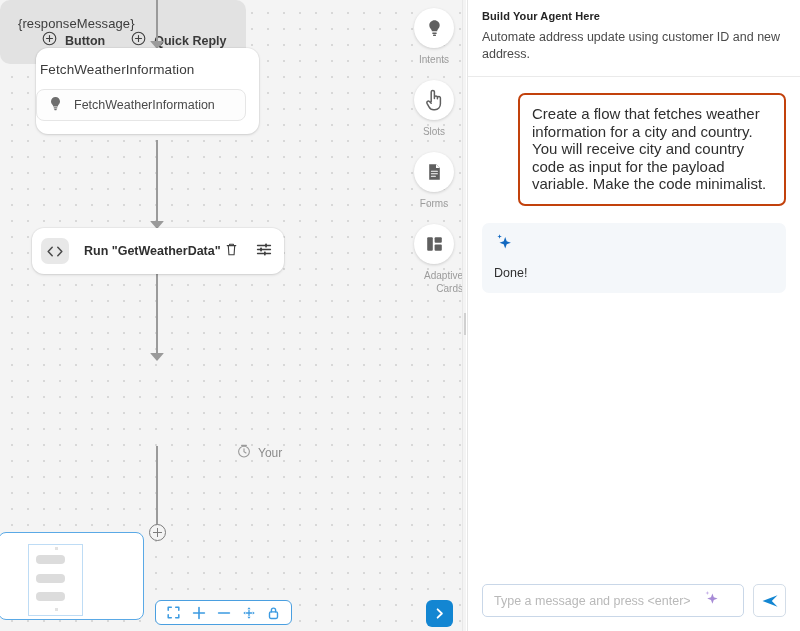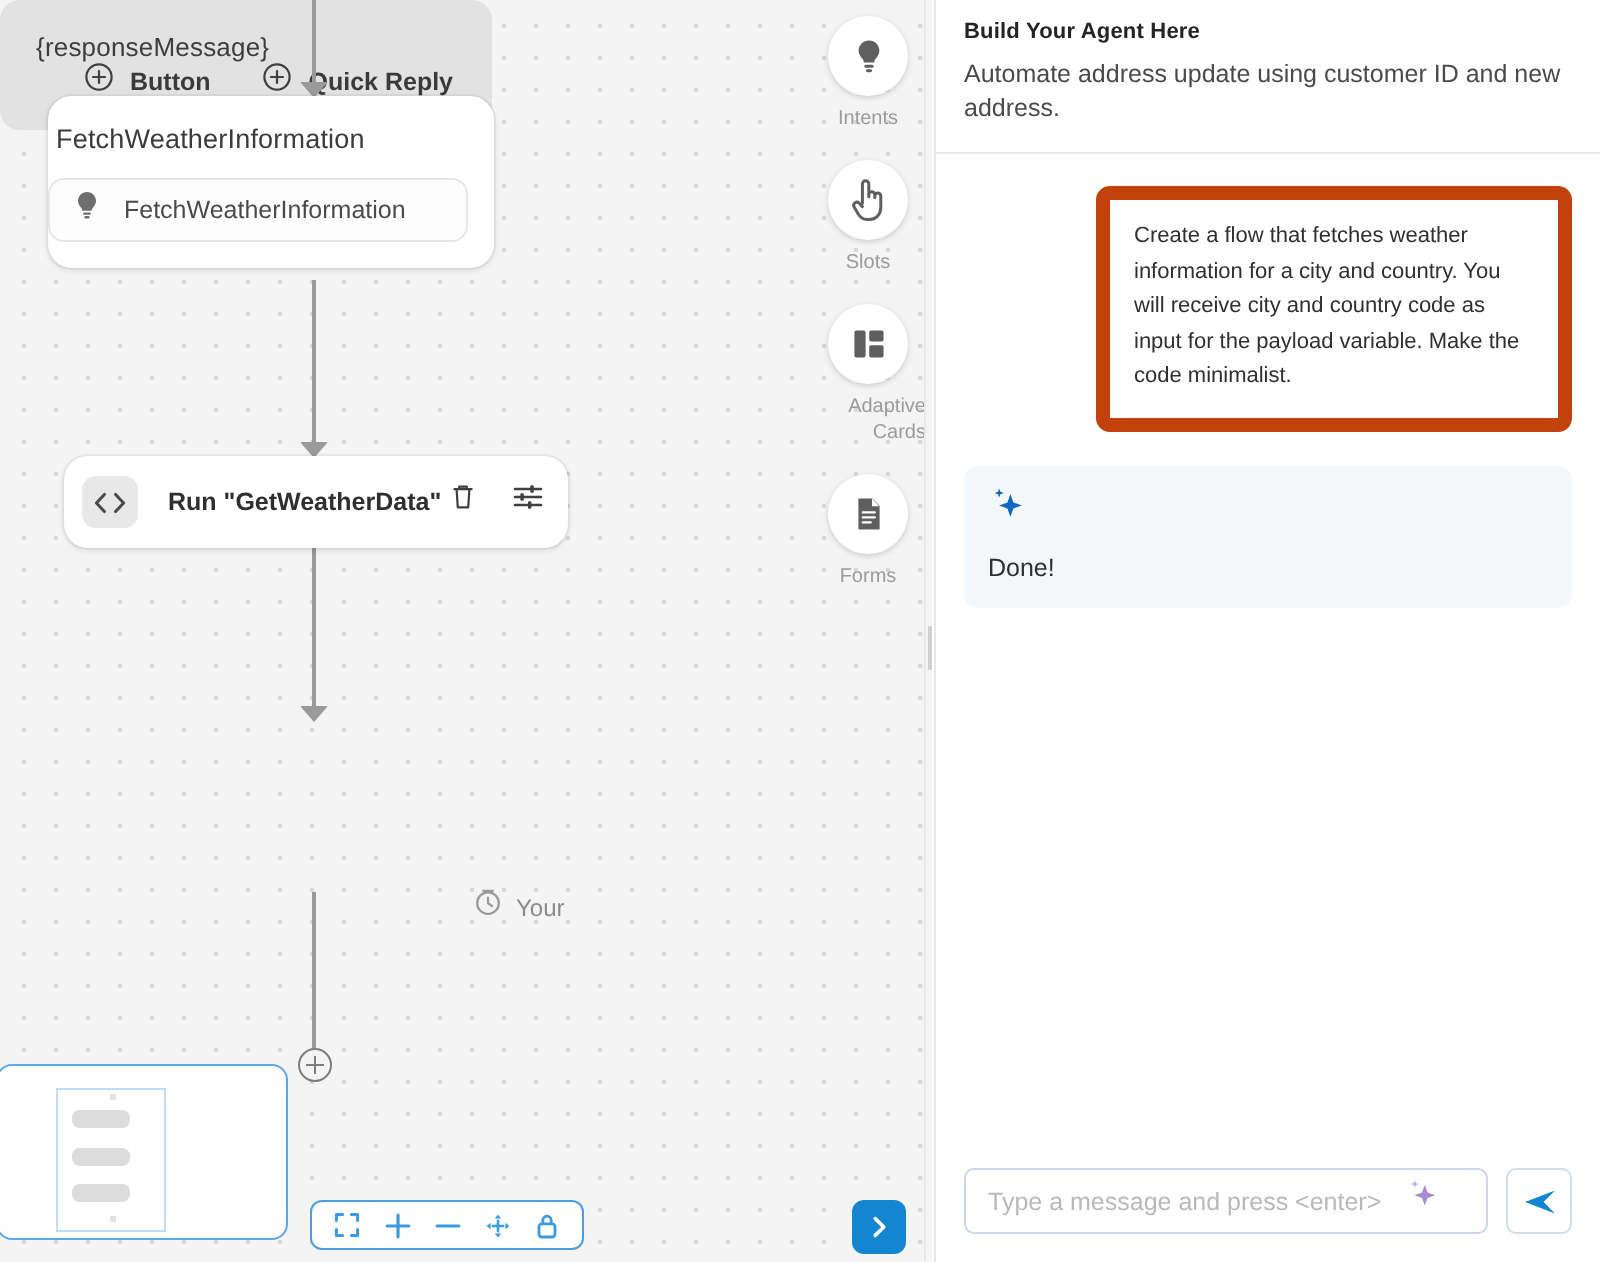--- a/index.html
+++ b/index.html
@@ -41,21 +41,21 @@
   }
 
   
   .node {
     position: absolute;
     background: #ffffff;
     border-radius: 12px;
     box-shadow: 0 1px 3px rgba(0,0,0,.13), 0 0 0 1px rgba(0,0,0,.035);
   }
 
-  .node-intent { left: 24px; top: 48px; width: 223px; padding: 14px 13px 13px 0; }
+  .node-intent { left: 36px; top: 48px; width: 223px; padding: 14px 13px 13px 0; }
   .node-title {
     font-size: 13.5px; color: #3b3b3b; letter-spacing: .1px;
     padding: 0 2px 0 4px; margin-bottom: 12px;
   }
   .intent-pill {
     display: flex; align-items: center; gap: 12px;
     height: 32px;
     border: 1px solid #e6e6e6;
     border-radius: 8px;
     padding: 0 12px;
@@ -197,25 +197,25 @@
     background: #ffffff;
     border-left: 1px solid #e6e6e6;
     display: flex; flex-direction: column;
   }
   .panel-head { padding: 10px 14px 13px 14px; border-bottom: 1px solid #eaeaea; }
   .panel-title { font-size: 11px; font-weight: bold; color: #242424; letter-spacing: .1px;}
   .panel-sub { margin-top: 7px; font-size: 12.5px; color: #4a4a4a; line-height: 17px; }
 
   .chat { flex: 1; padding: 16px 14px 0 14px; overflow: hidden; }
   .bubble-user {
-    margin-left: 66px;
-    border: 7px solid #c2410c;
+    margin-left: 36px;
+    border: 2px solid #c2410c;
     border-radius: 7px;
     padding: 10px 12px 11px 12px;
-    font-size: 11px; line-height: 17.5px; color: #2f2f2f;
+    font-size: 15px; line-height: 17.5px; color: #2f2f2f;
     background: #ffffff;
   }
   .bubble-bot {
     margin-top: 17px;
     background: #f4f7fa;
     border-radius: 7px;
     padding: 10px 12px 13px 12px;
   }
   .bubble-bot .txt { margin-top: 9px; font-size: 12.5px; color: #2f2f2f; }
 
@@ -400,38 +400,38 @@
         <span class="tool-circle">
           <svg width="22" height="24" viewBox="0 0 22 24">
             <path d="M8.2 13.6V4.0a1.6 1.6 0 013.2 0v6.4m0-1.0a1.5 1.5 0 013.0 0v1.3m0-.7a1.5 1.5 0 013.0 0v1.2m0 0v4.6c0 3.3-2.3 5.9-5.6 5.9h-1.2c-2.2 0-3.6-1.0-4.6-2.9L4.0 15.4a1.6 1.6 0 012.5-1.9l1.7 1.8" fill="#ffffff" stroke="#5f5f5f" stroke-width="1.5" stroke-linecap="round" stroke-linejoin="round"></path>
           </svg>
         </span>
         <span class="tool-label">Slots</span>
       </div>
 
       <div class="tool-item">
         <span class="tool-circle">
+          <svg width="15" height="18" viewBox="0 0 15 18">
+            <path d="M2.2 1.3h7.0l3.6 3.6v11.8H2.2z" fill="#5f5f5f"></path>
+            <path d="M9.0 1.3v3.8h3.6" fill="#ffffff"></path>
+            <path d="M4.4 8.2h6M4.4 10.7h6M4.4 13.2h4" stroke="#ffffff" stroke-width="1.1" stroke-linecap="round"></path>
+          </svg>
+        </span>
+        <span class="tool-label">Forms</span>
+      </div>
+
+      <div class="tool-item">
+        <span class="tool-circle">
           <svg width="17" height="16" viewBox="0 0 17 16">
             <rect x="1.2" y="1.2" width="5.6" height="13.6" rx="1" fill="#5f5f5f"></rect>
             <rect x="8.6" y="1.2" width="7.2" height="5.6" rx="1" fill="#5f5f5f"></rect>
             <rect x="8.6" y="8.6" width="7.2" height="6.2" rx="1" fill="#5f5f5f"></rect>
           </svg>
         </span>
         <span class="tool-label">Adaptive Cards</span>
-      </div>
-
-      <div class="tool-item">
-        <span class="tool-circle">
-          <svg width="15" height="18" viewBox="0 0 15 18">
-            <path d="M2.2 1.3h7.0l3.6 3.6v11.8H2.2z" fill="#5f5f5f"></path>
-            <path d="M9.0 1.3v3.8h3.6" fill="#ffffff"></path>
-            <path d="M4.4 8.2h6M4.4 10.7h6M4.4 13.2h4" stroke="#ffffff" stroke-width="1.1" stroke-linecap="round"></path>
-          </svg>
-        </span>
-        <span class="tool-label">Forms</span>
       </div>
     </div>
 
     <div class="splitter">
       <div class="splitter-grip">
         <span></span>
       </div>
     </div>
   </div>
 

